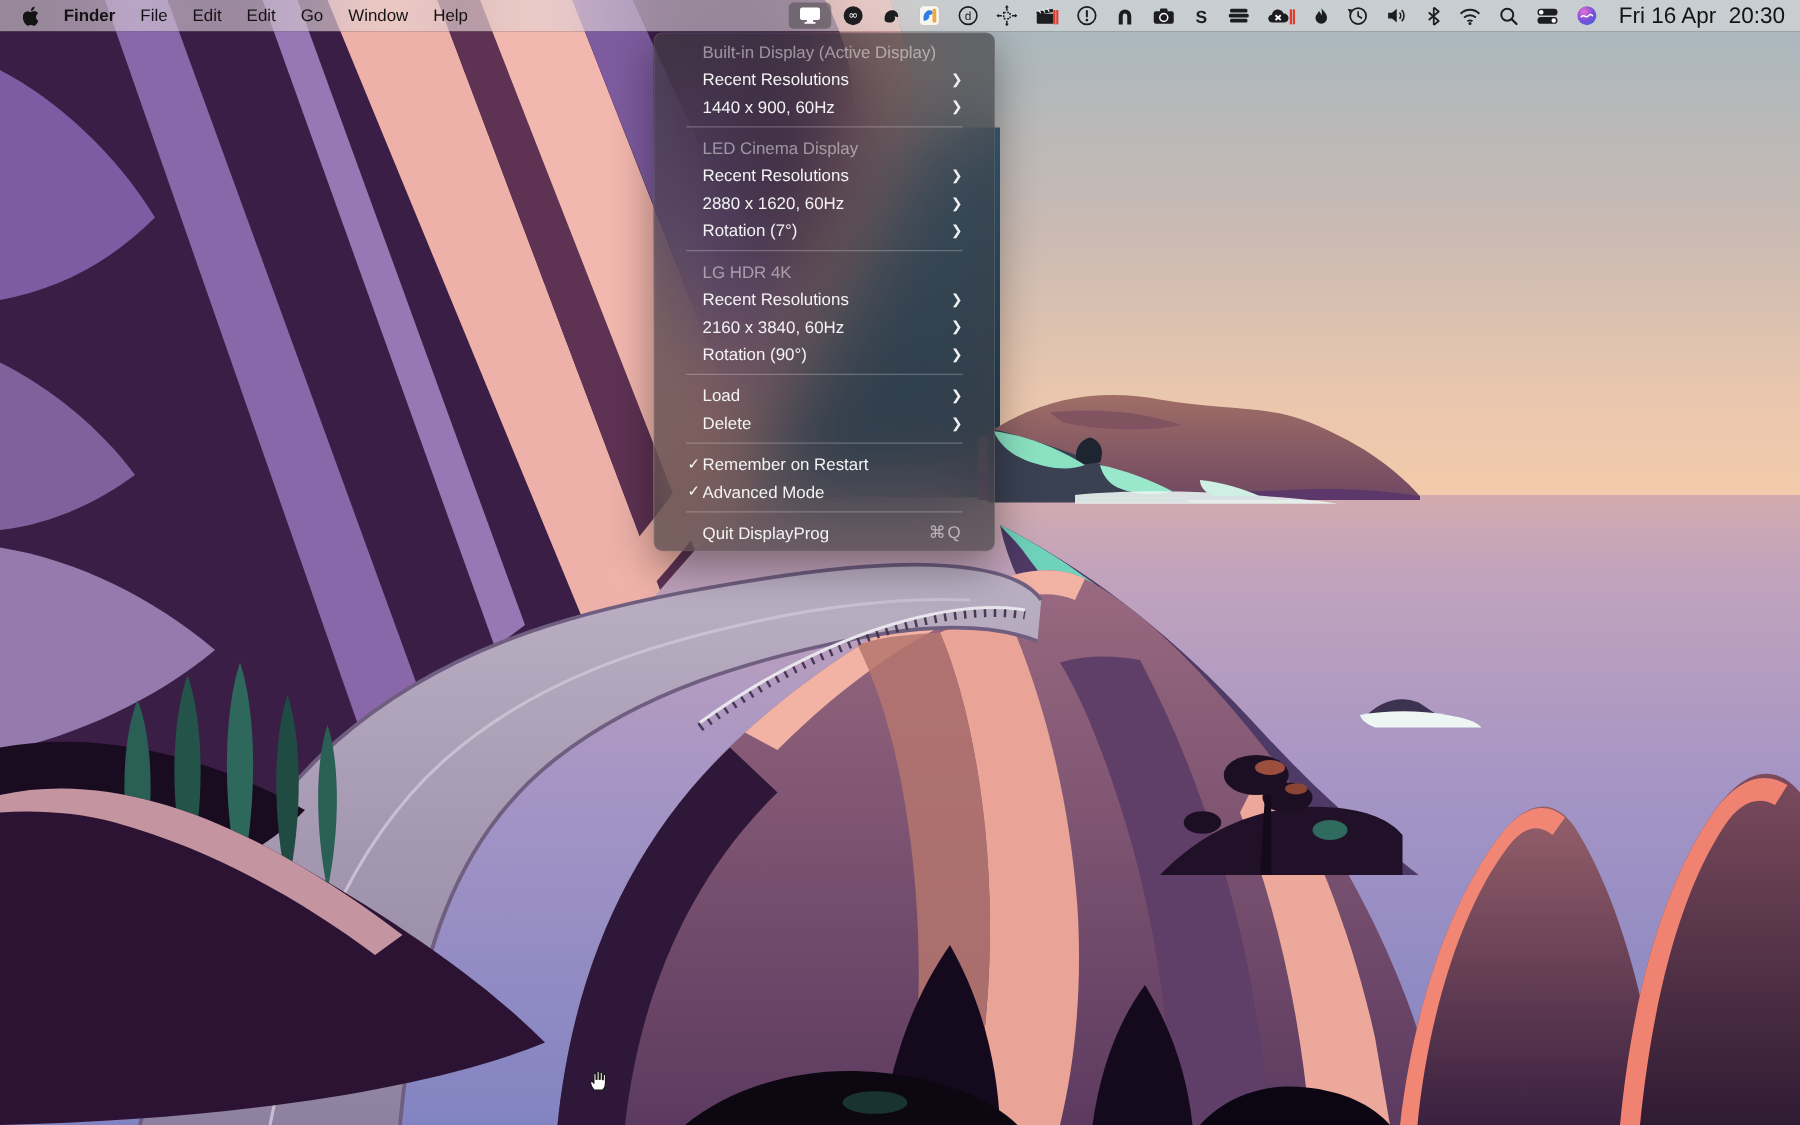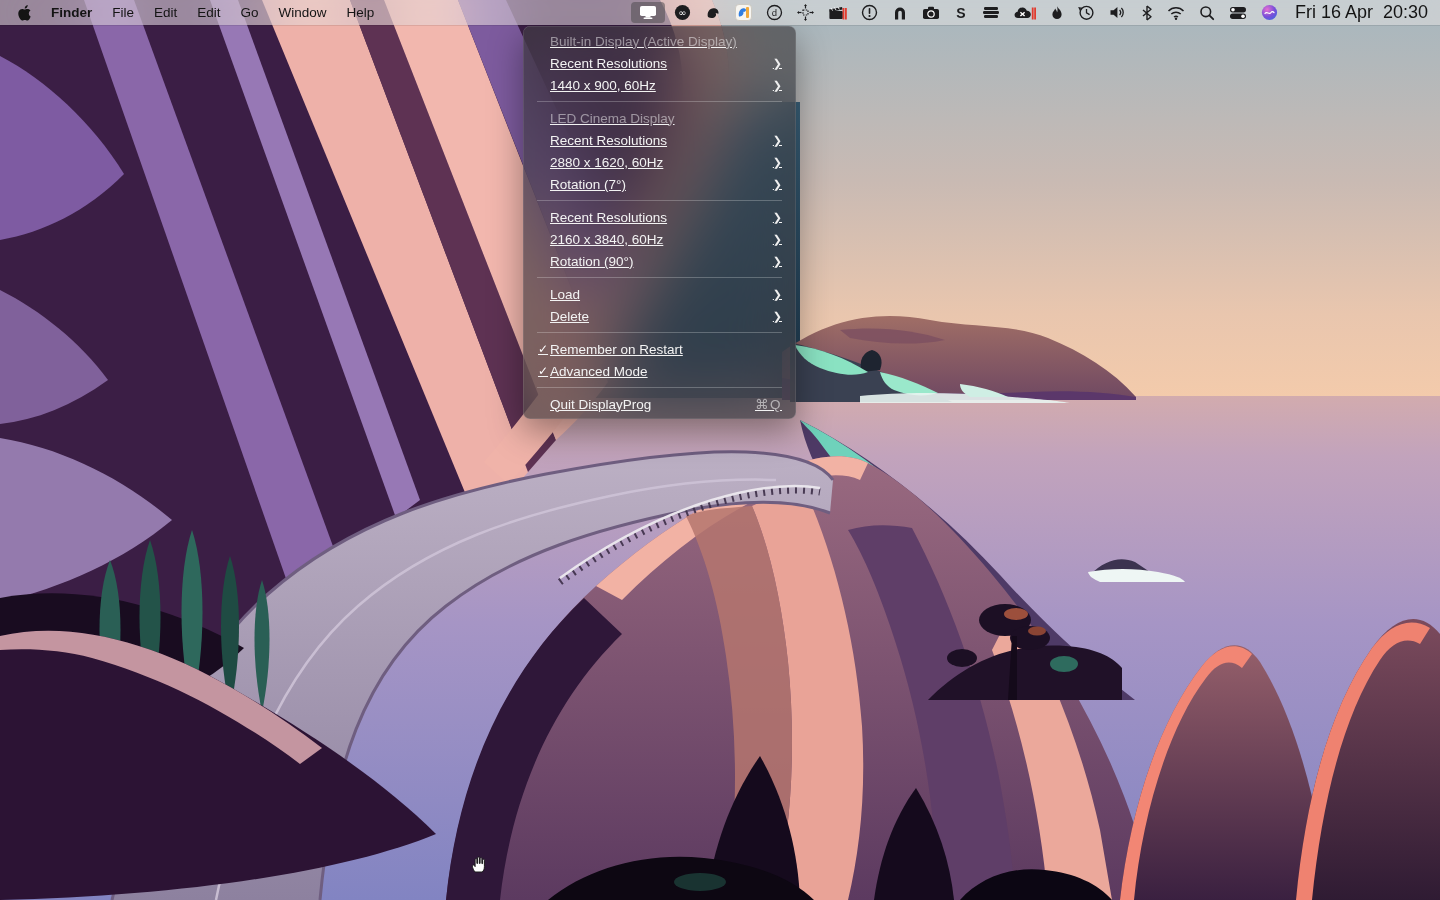--- a/index.html
+++ b/index.html
@@ -28,23 +28,23 @@
   .mb-ic{display:flex;align-items:center;justify-content:center;padding:0 7px;height:100%;}
   .mb-ic svg{display:block;}
   .mb-ic.active{background:rgba(72,70,72,0.50);border-radius:4px;height:21px;margin:0 2px;padding:0 8px;}
   .mb-clock{padding:0 2px 0 10px;white-space:pre;font-size:18px;}
   
   .menu{
     position:absolute;left:523px;top:26px;width:273px;z-index:15;
     background:rgba(62,60,64,0.68);
     backdrop-filter:blur(32px) saturate(1.6);
     -webkit-backdrop-filter:blur(32px) saturate(1.6);
-    border-radius:7px;padding:4px 4px;box-sizing:border-box;
+    border-radius:7px;padding:4px 16px;box-sizing:border-box;
     box-shadow:0 12px 34px rgba(0,0,0,0.38),0 0 0 0.5px rgba(255,255,255,0.18) inset;
-    color:#f3f3f3;font-size:13.5px;text-decoration:underline;
+    color:#f3f3f3;font-size:13.5px;
   }
   .mi{height:22px;display:flex;align-items:center;padding-right:10px;}
   .mi .check{width:23px;padding-left:11px;box-sizing:border-box;font-size:12px;color:#fff;flex:none;}
   .mi .lbl{flex:1;white-space:nowrap;overflow:hidden;}
   .mi .chev{font-size:11px;font-weight:700;color:#efefef;padding-left:8px;}
   .mi .sc{color:rgba(255,255,255,0.55);letter-spacing:1.5px;padding-left:8px;}
   .mi.header .lbl{color:rgba(255,255,255,0.48);}
   .sep{height:1px;background:rgba(255,255,255,0.24);margin:5px 10px;}
   
   .cursor{position:absolute;left:470px;top:854px;z-index:30;}
@@ -406,20 +406,24 @@
     <span class="chev">❯</span>
   </div>
   <div class="mi">
     <span class="check"></span>
     <span class="lbl">Rotation (7°)</span>
     <span class="chev">❯</span>
   </div>
 
   <div class="sep"></div>
 
+  <div class="mi header">
+    <span class="check"></span>
+    <span class="lbl">LG HDR 4K</span>
+  </div>
   <div class="mi">
     <span class="check"></span>
     <span class="lbl">Recent Resolutions</span>
     <span class="chev">❯</span>
   </div>
   <div class="mi">
     <span class="check"></span>
     <span class="lbl">2160 x 3840, 60Hz</span>
     <span class="chev">❯</span>
   </div>

